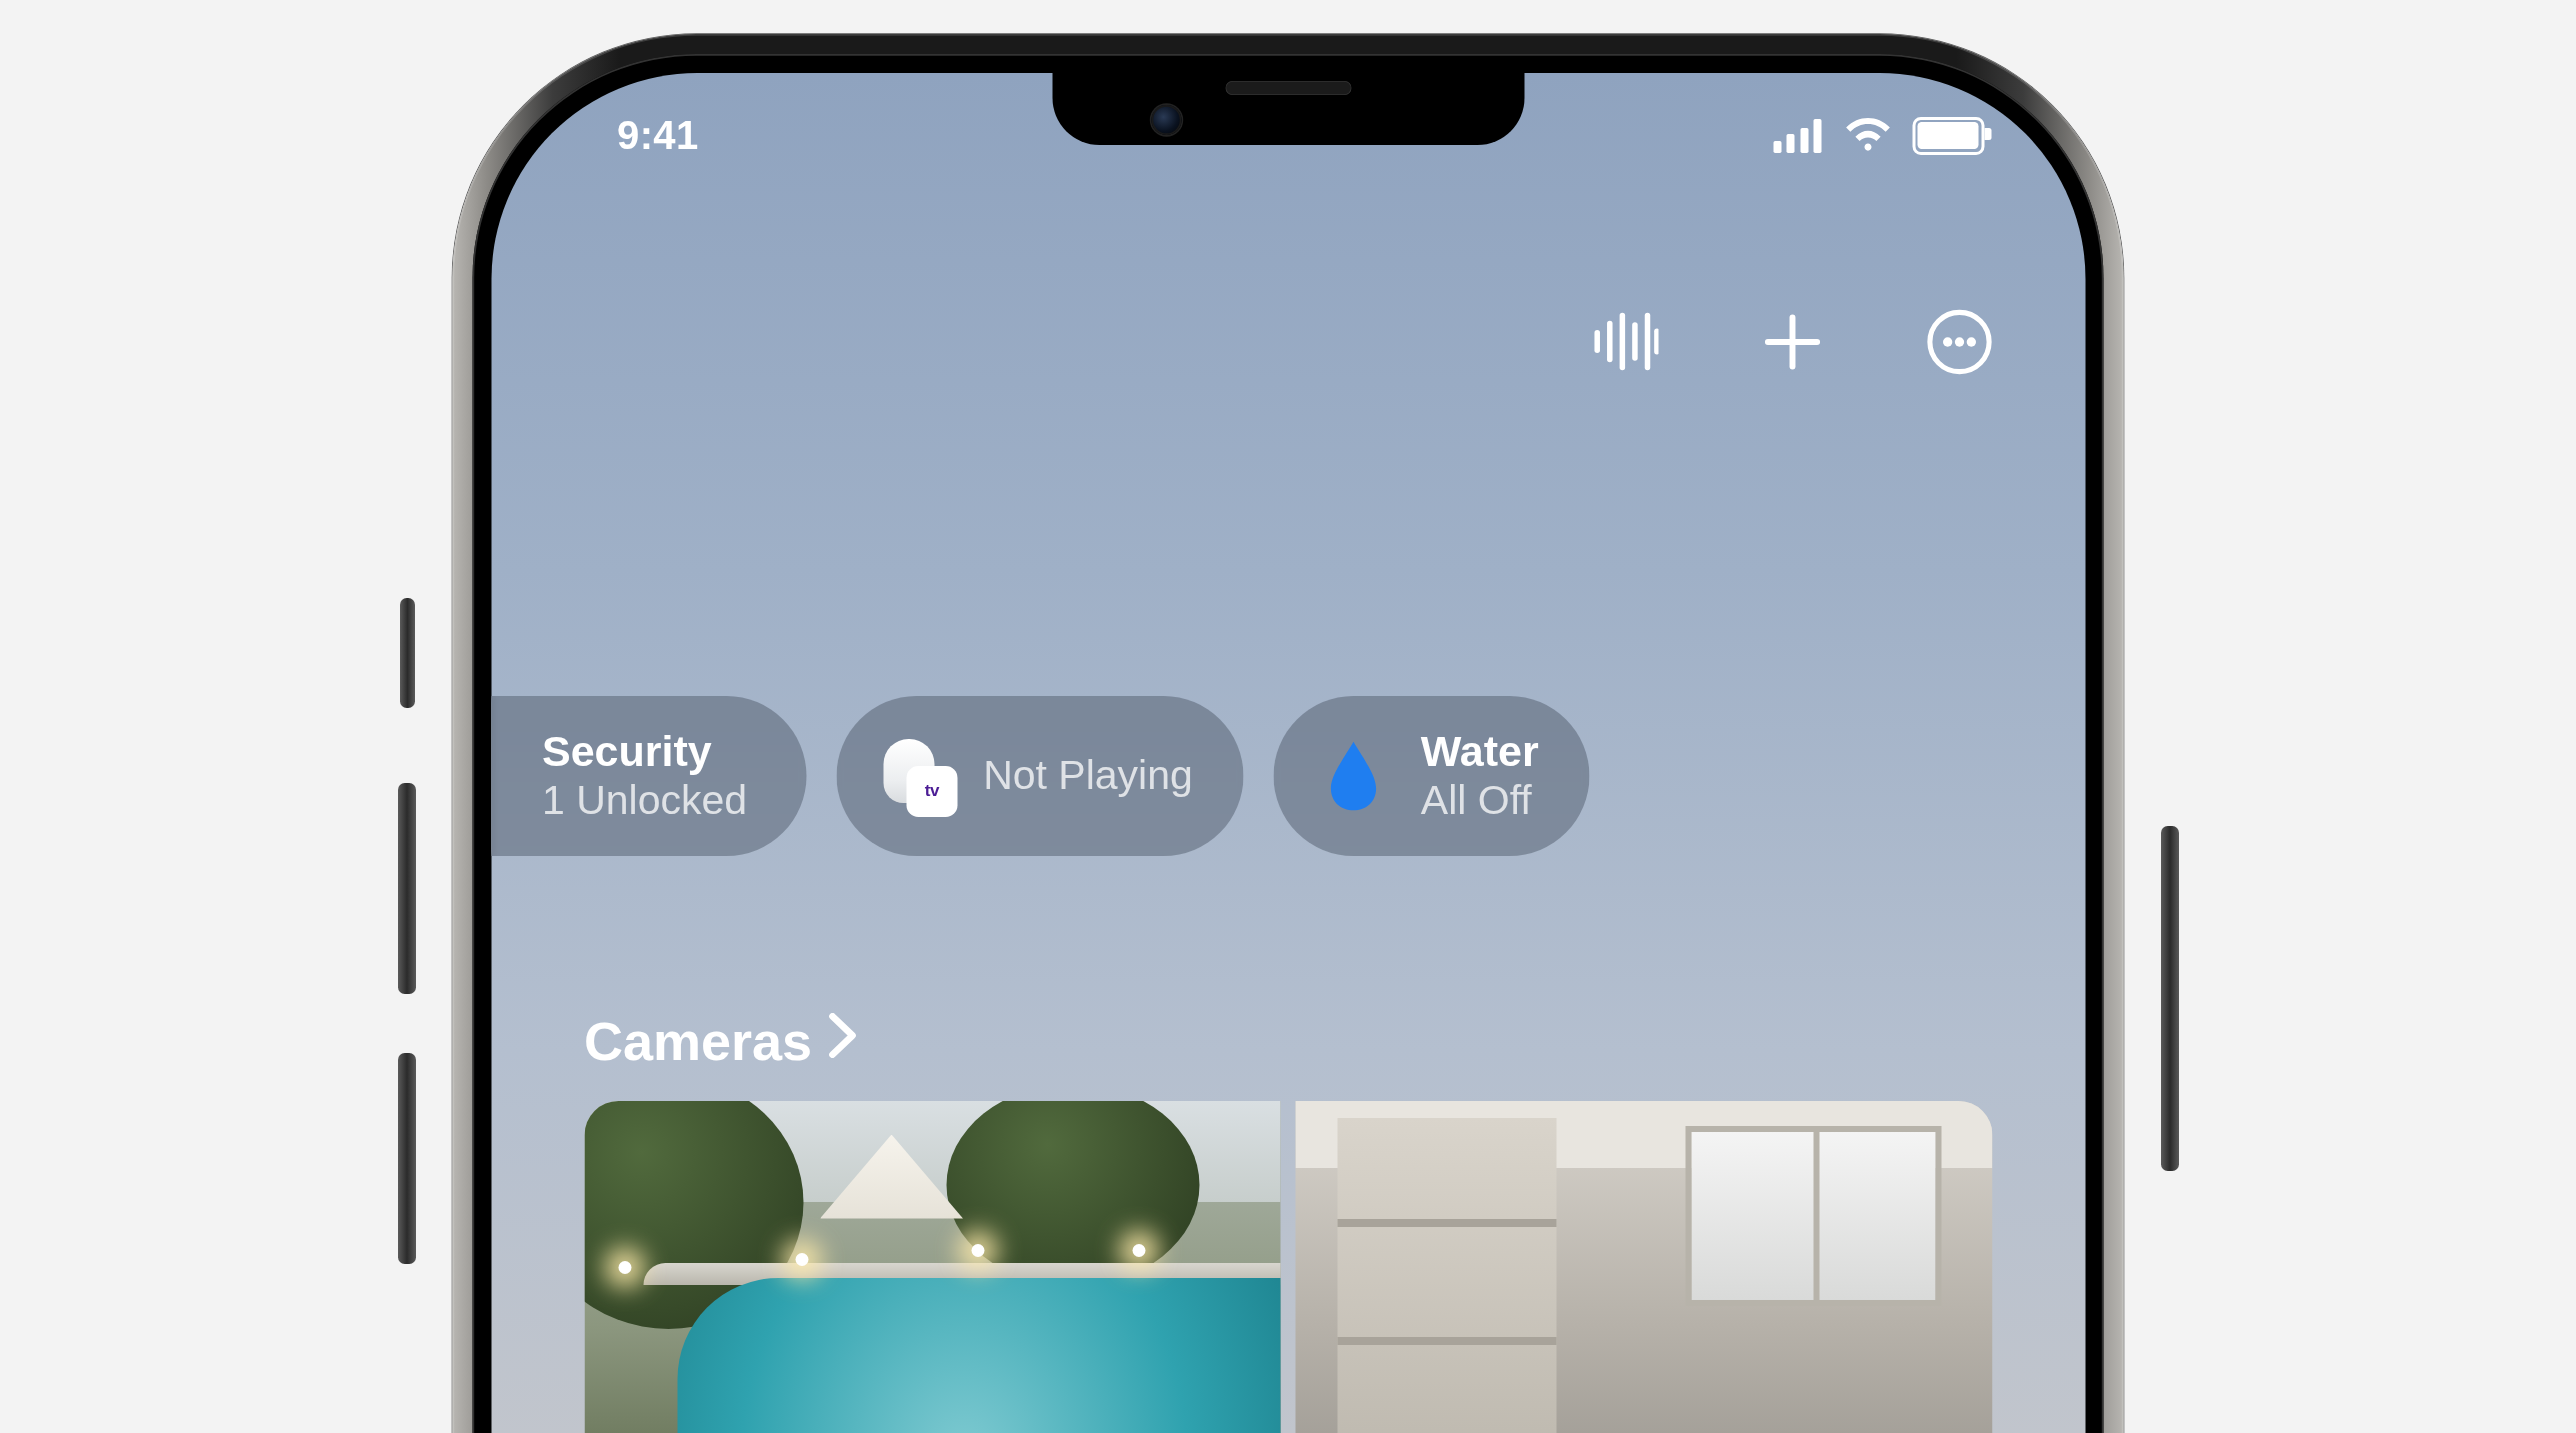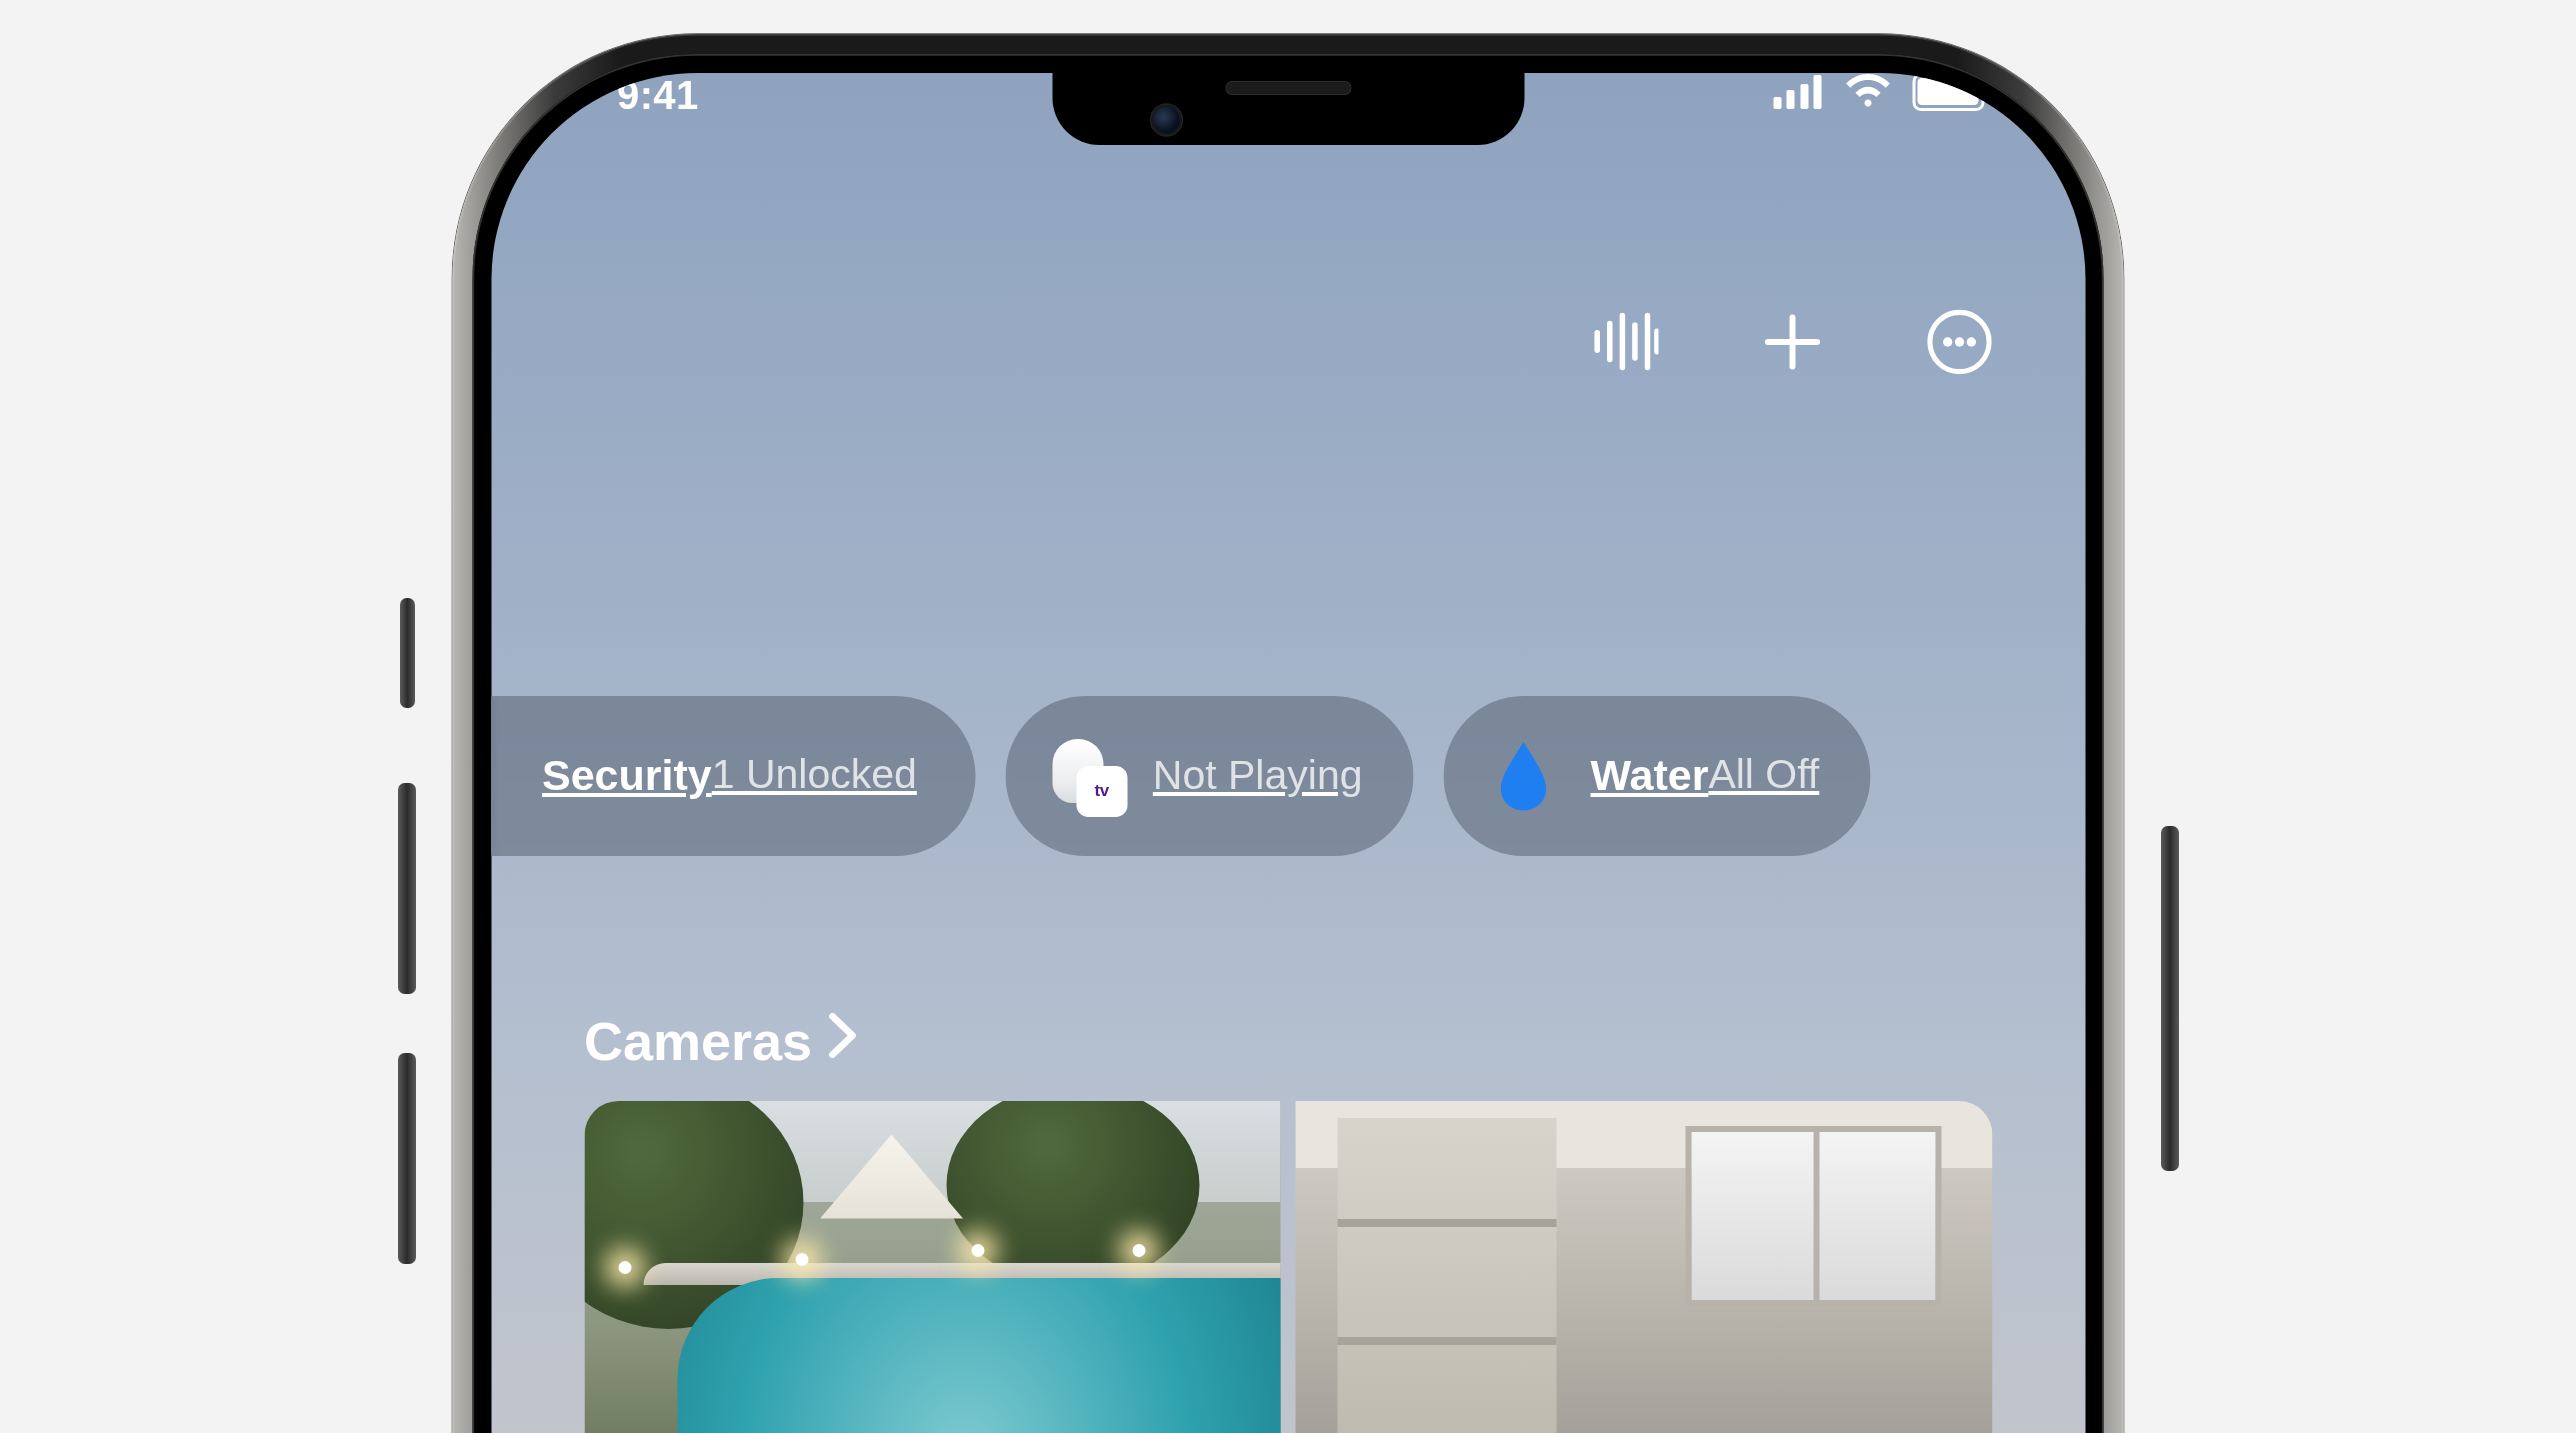--- a/index.html
+++ b/index.html
@@ -16,21 +16,21 @@
   .sb-left2{left:398px;top:783px;width:17.7px;height:211px;}
   .sb-left3{left:398px;top:1053px;width:17.7px;height:211px;}
   .sb-right{left:2161px;top:826px;width:17.7px;height:345px;}
 
   
   .notch{position:absolute;top:-1.7px;left:50%;transform:translateX(-50%);width:472px;height:74px;background:#000;border-bottom-left-radius:47px;border-bottom-right-radius:47px;display:flex;align-items:center;justify-content:center;gap:30px;}
   .speaker{width:126px;height:13.5px;border-radius:8.4px;background:#1b1b1b;box-shadow:inset 0 0 0 0.8px #333;position:relative;top:-20px;}
   .camdot{position:absolute;left:99px;top:34px;width:30px;height:30px;border-radius:50%;background:radial-gradient(circle at 40% 40%,#2a3a55 0%,#0a1220 55%,#000 100%);box-shadow:inset 0 0 0 1.7px #1a1a1a,0 0 0 1.7px #222;}
 
   
-  .statusbar{position:absolute;top:0;left:0;right:0;height:126px;display:flex;align-items:flex-start;justify-content:space-between;padding:0 101px 0 126px;color:#fff;}
+  .statusbar{position:absolute;top:0;left:0;right:0;height:126px;display:flex;align-items:center;justify-content:space-between;padding:0 101px 0 126px;color:#fff;}
   .sb-time{font-size:40px;font-weight:600;letter-spacing:0.4px;}
   .sb-right-icons{display:flex;align-items:center;gap:18.5px;}
   .icon-cell,.icon-wifi,.icon-batt{display:inline-block;}
   .icon-batt{position:relative;width:66px;height:32px;border:3.4px solid #fff;border-radius:8.4px;}
   .icon-batt::after{content:"";position:absolute;right:-10px;top:8.4px;width:6.7px;height:11.8px;background:#fff;border-radius:0 2.5px 2.5px 0;}
   .icon-batt .fill{position:absolute;top:2.5px;left:2.5px;bottom:2.5px;right:2.5px;background:#fff;border-radius:4.2px;}
   .icon-wifi{position:relative;width:51px;height:37px;}
   .icon-wifi svg{display:block;}
   .icon-cell{position:relative;width:51px;height:34px;}
   .icon-cell span{position:absolute;bottom:0;width:8.4px;background:#fff;border-radius:1.7px;}
@@ -45,21 +45,21 @@
   .hicon svg{display:block;}
 
   
   .title{position:absolute;left:93px;top:396px;color:#fff;font-weight:700;font-size:110px;letter-spacing:-0.8px;}
 
   
   .chips{position:absolute;left:0;top:623px;right:0;height:160px;display:flex;align-items:stretch;gap:30px;overflow:hidden;}
   .chip{flex:0 0 auto;display:flex;align-items:center;gap:29px;background:rgba(60,70,85,.40);border-radius:80px;padding:0 51px 0 42px;color:#fff;backdrop-filter:blur(3.4px);}
   .chip-first{border-top-left-radius:0;border-bottom-left-radius:0;padding-left:93px;margin-left:-42px;padding-right:59px;}
   .chip .cicon{width:76px;height:76px;border-radius:17px;display:flex;align-items:center;justify-content:center;}
-  .chip .texts{display:flex;flex-direction:row;line-height:1.15;text-decoration:underline;}
+  .chip .texts{display:flex;flex-direction:column;line-height:1.15;}
   .chip .t1{font-size:43px;font-weight:600;color:#fff;}
   .chip .t2{font-size:41px;font-weight:500;color:rgba(255,255,255,.75);}
 
   .icon-speakers{position:relative;width:77px;height:77px;}
   .icon-speakers .pod{position:absolute;left:5px;top:1.7px;width:51px;height:64px;border-radius:25px 25px 20px 20px;background:linear-gradient(180deg,#fff 0%,#eceef0 65%,#d9dcdf 100%);}
   .icon-speakers .tv{position:absolute;right:-3.4px;bottom:-3.4px;width:51px;height:51px;border-radius:11.8px;background:#fff;display:flex;align-items:center;justify-content:center;font-size:17px;font-weight:800;color:#4c1d95;letter-spacing:-0.4px;font-family:-apple-system,Helvetica,Arial;}
   .icon-speakers .tv::before{content:"";font-size:17px;font-weight:800;}
 
   .icon-water svg{display:block;}
 

